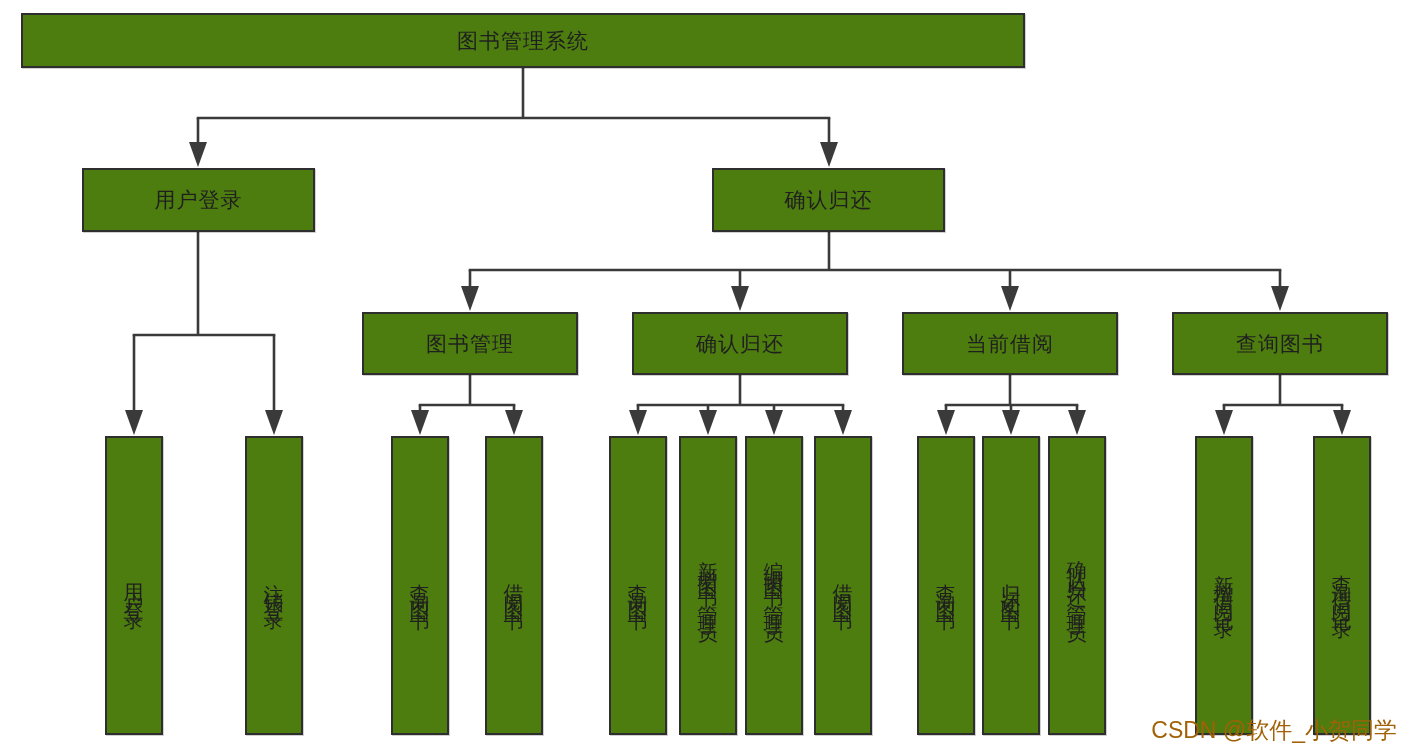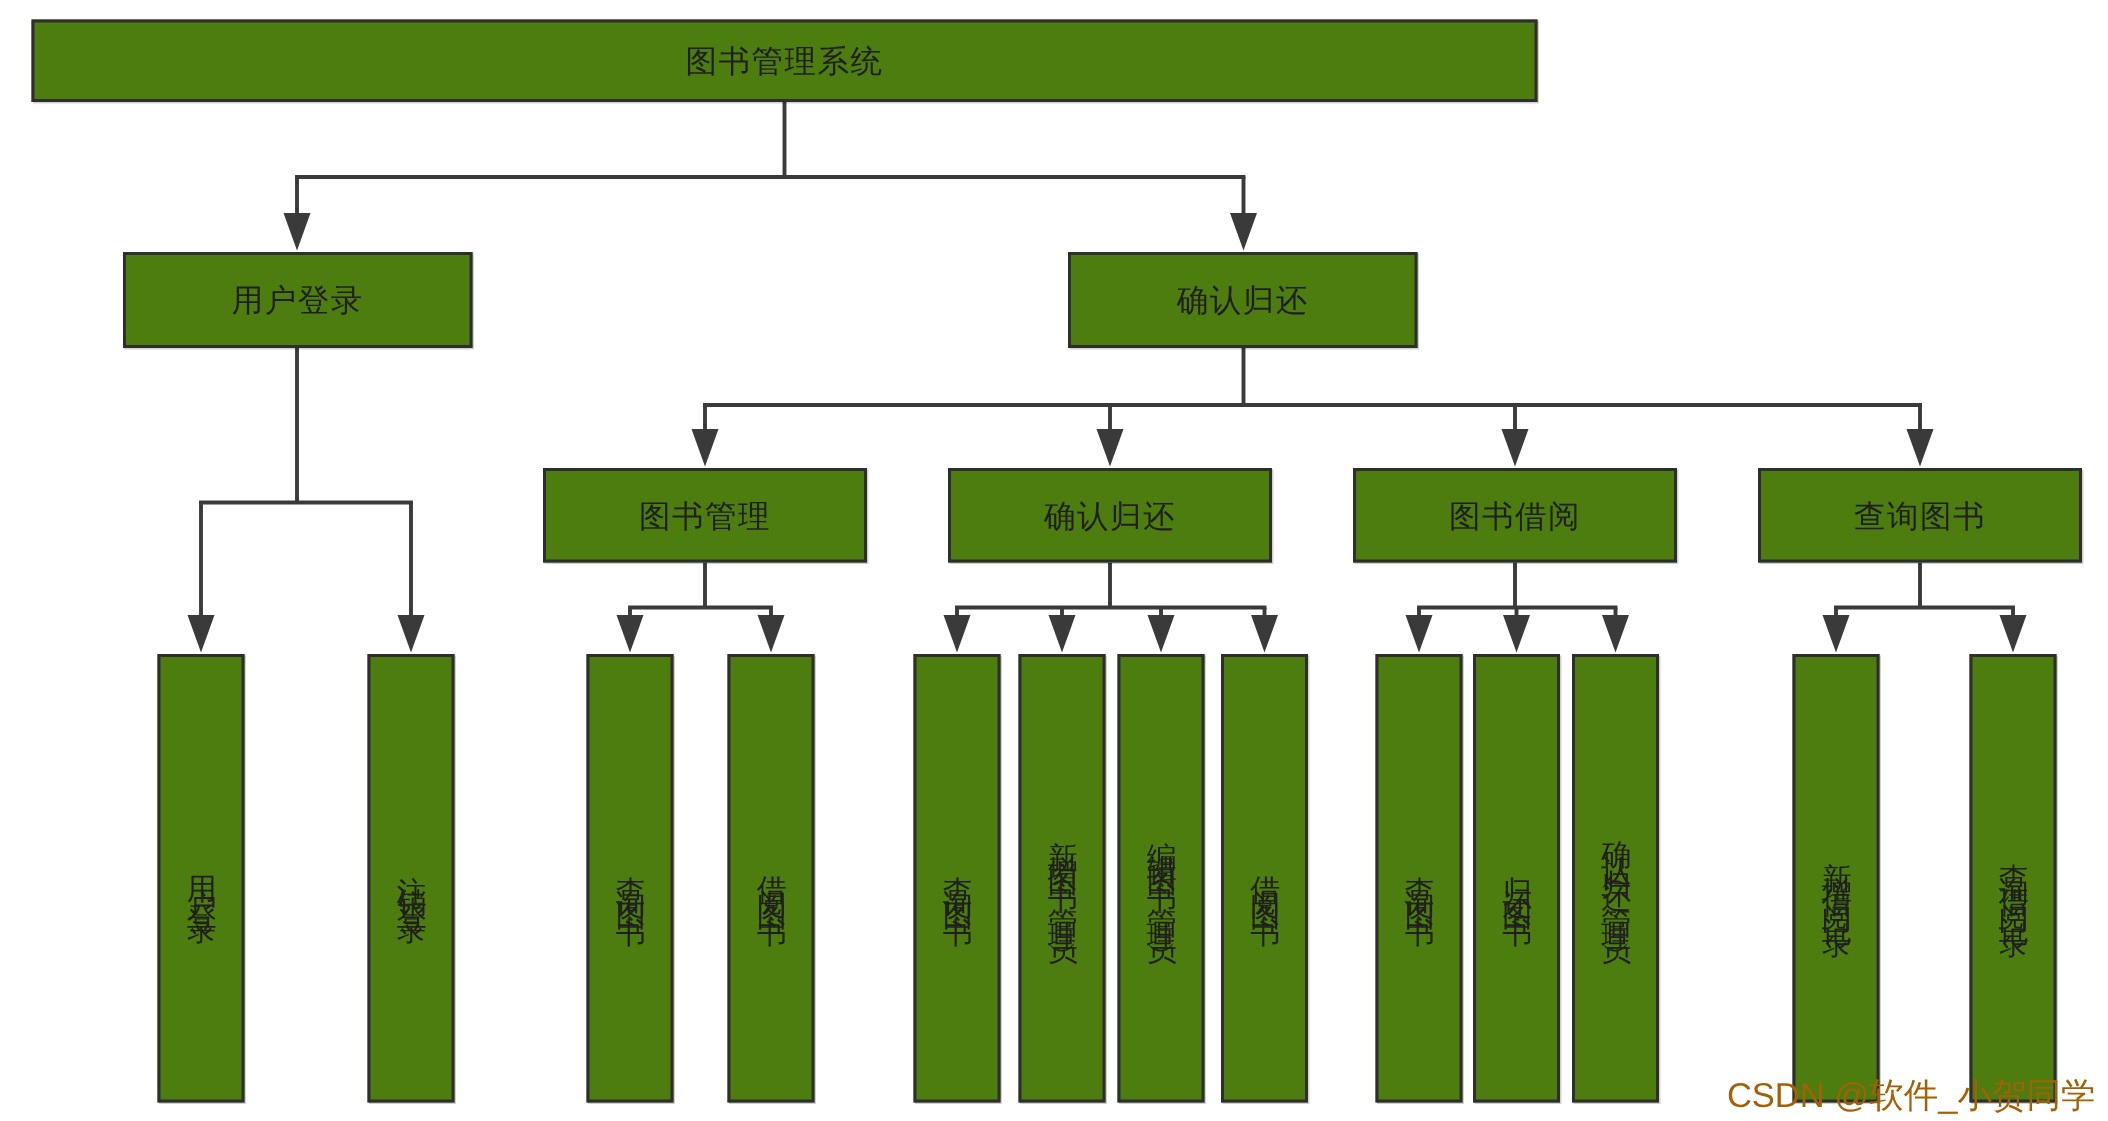--- a/index.html
+++ b/index.html
@@ -122,21 +122,21 @@
     <span>确认归还</span>
   </div>
 
   <div class="node h" style="left:362px;top:312px;width:216px;height:63px;">
     <span>图书管理</span>
   </div>
   <div class="node h" style="left:632px;top:312px;width:216px;height:63px;">
     <span>确认归还</span>
   </div>
   <div class="node h" style="left:902px;top:312px;width:216px;height:63px;">
-    <span>图书借阅</span>
+    <span>当前借阅</span>
   </div>
   <div class="node h" style="left:1172px;top:312px;width:216px;height:63px;">
     <span>查询图书</span>
   </div>
 
   <div class="node leaf" style="left:105px;top:436px;width:58px;height:299px;">
     <span class="vtext">用户登录</span>
   </div>
   <div class="node leaf" style="left:245px;top:436px;width:58px;height:299px;">
     <span class="vtext">注销登录</span>

